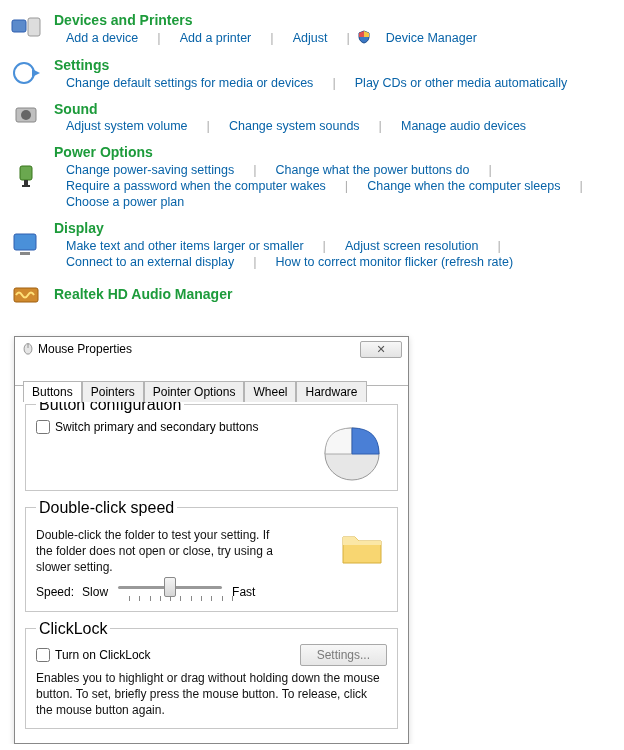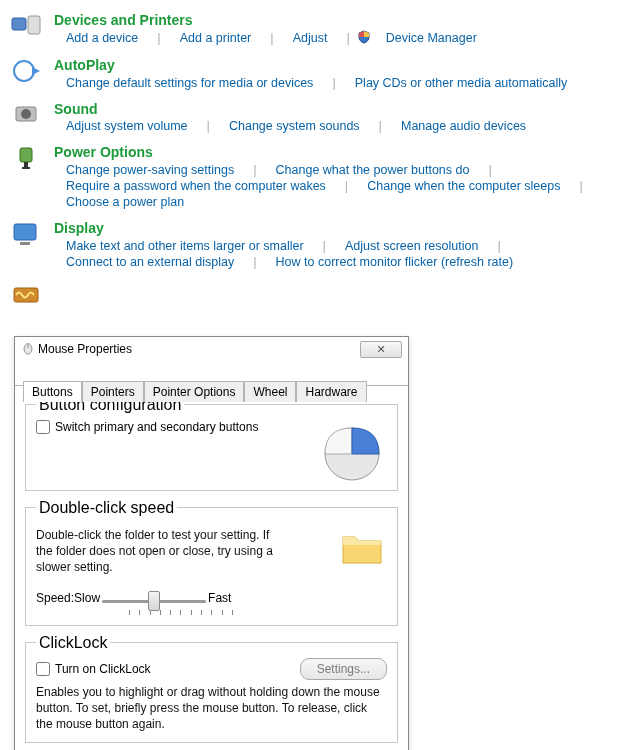--- a/index.html
+++ b/index.html
@@ -5,21 +5,21 @@
   * { box-sizing: border-box; }
   body {
     margin: 0;
     font-family: "Segoe UI", Tahoma, sans-serif;
     font-size: 13px;
     background: #fff;
     color: #000;
     width: 624px;
   }
   .control-panel { padding: 6px 10px 10px 10px; }
-  .cp-item { display: flex; gap: 10px; margin: 6px 0 10px 0; align-items: flex-start; }
+  .cp-item { display: flex; gap: 10px; margin: 6px 0 10px 0; align-items: center; }
   .cp-icon { width: 34px; height: 30px; flex-shrink: 0; }
   .cp-body { flex: 1; }
   .cp-heading { color: #1d9b3b; font-size: 14px; font-weight: 600; line-height: 1.2; cursor: pointer; }
   .cp-links { margin-top: 1px; display: block; }
   .cp-link { color: #0863a8; font-size: 12.5px; cursor: pointer; display: inline-block; margin: 1px 12px; }
   .pipe { display: inline-block; color: #b0b0b0; margin: 0 7px; }
   .inline-icon { display: inline-block; vertical-align: -2px; margin-right: 3px; }
 
   .dialog {
     border: 1px solid #888;
@@ -48,29 +48,29 @@
   .tab.active { background: #fff; }
   .tab-content { padding: 10px 10px 6px 10px; }
   fieldset { border: 1px solid #c7c7c7; margin: 0 0 8px 0; padding: 6px 10px 10px 10px; font-size: 12px; }
   legend { font-size: 16px; padding: 0 3px; }
   .chk { display: inline-flex; align-items: center; gap: 5px; font-size: 12px; cursor: pointer; }
   .chk input { margin: 0; width: 14px; height: 14px; }
   .desc { font-size: 12px; color: #111; margin-top: 4px; line-height: 1.35; }
   .row { display: flex; gap: 10px; }
   .mouse-img { width: 70px; height: 60px; flex-shrink: 0; }
   .folder-img { width: 50px; height: 42px; flex-shrink: 0; }
-  .slider-row { display: flex; align-items: flex-start; margin-top: 15px; font-size: 12px; }
+  .slider-row { display: flex; align-items: flex-end; gap: 8px; margin-top: 1px; font-size: 12px; }
   .slider { -webkit-appearance: none; width: 104px; height: 18px; background: transparent; }
   .slider::-webkit-slider-runnable-track { height: 3px; background: #999; border-radius: 2px; }
   .slider::-webkit-slider-thumb { -webkit-appearance: none; width: 12px; height: 20px; margin-top: -9px; background: linear-gradient(#f4f4f4,#d6d6d6); border: 1px solid #8a8a8a; border-radius: 2px; }
   .ticks { position: relative; margin-top: -3px; margin-left: 93px; width: 104px; display: flex; justify-content: space-between; }
   .ticks span { width: 1px; height: 5px; background: #888; display: inline-block; }
   .settings-btn {
     border: 1px solid #a9a9a9; background: linear-gradient(#f7f7f7,#e6e6e6);
-    padding: 3px 16px; font-size: 12px; color: #7a7a7a; cursor: default; border-radius: 9px;
+    padding: 3px 16px; font-size: 12px; color: #7a7a7a; cursor: default; border-radius: 2px;
   }
 </style>
 </head>
 <body>
 
 <div class="control-panel" id="cp-root">
     <div class="cp-item">
       <div class="cp-icon"><svg width="32" height="28">
           <rect x="2" y="6" width="14" height="12" rx="2" fill="#5b8acb" stroke="#2e5eaf"></rect>
           <rect x="18" y="4" width="12" height="18" rx="2" fill="#ddd" stroke="#999"></rect>
@@ -83,21 +83,21 @@
               <path d="M7 7 L2 7 V3 L7 1 Z" fill="#e05050"></path>
             </svg></span><span class="cp-link">Device Manager</span></div>
       </div>
     </div>
     <div class="cp-item">
       <div class="cp-icon"><svg width="32" height="28">
           <circle cx="14" cy="14" r="10" fill="none" stroke="#4a90d9" stroke-width="2"></circle>
           <polygon points="22,10 30,14 22,18" fill="#4a90d9"></polygon>
         </svg></div>
       <div class="cp-body">
-        <div class="cp-heading">AutoPlay</div>
+        <div class="cp-heading">Settings</div>
         <div class="cp-links"><span class="cp-link">Change default settings for media or devices</span><span class="pipe">|</span><span class="cp-link">Play CDs or other media automatically</span></div>
       </div>
     </div>
     <div class="cp-item">
       <div class="cp-icon"><svg width="32" height="28">
           <rect x="6" y="6" width="20" height="14" rx="2" fill="#bfbfbf" stroke="#888"></rect>
           <circle cx="16" cy="13" r="5" fill="#666"></circle>
         </svg></div>
       <div class="cp-body">
         <div class="cp-heading">Sound</div>
@@ -123,20 +123,24 @@
       <div class="cp-body">
         <div class="cp-heading">Display</div>
         <div class="cp-links"><span class="cp-link">Make text and other items larger or smaller</span><span class="pipe">|</span><span class="cp-link">Adjust screen resolution</span><span class="pipe">|</span><span class="cp-link">Connect to an external display</span><span class="pipe">|</span><span class="cp-link">How to correct monitor flicker (refresh rate)</span></div>
       </div>
     </div>
     <div class="cp-item">
       <div class="cp-icon"><svg width="32" height="28">
           <rect x="4" y="8" width="24" height="14" rx="2" fill="#d08a2e" stroke="#a06010"></rect>
           <path d="M6 15 q3 -5 6 0 t6 0 t6 0" fill="none" stroke="#ffe17a" stroke-width="2"></path>
         </svg></div>
+      <div class="cp-body">
+        <div class="cp-heading">Realtek HD Audio Manager</div>
+        <div class="cp-links"></div>
+      </div>
     </div>
   </div>
 
 <div class="dialog">
   <div class="dialog-titlebar">
     <div class="dialog-title">
       <span class="inline-icon">
         <svg width="14" height="14" viewBox="0 0 16 16">
             <ellipse cx="8" cy="9" rx="4.5" ry="6" fill="#e6e6e6" stroke="#888"></ellipse>
             <line x1="8" y1="3" x2="8" y2="8" stroke="#888"></line>

